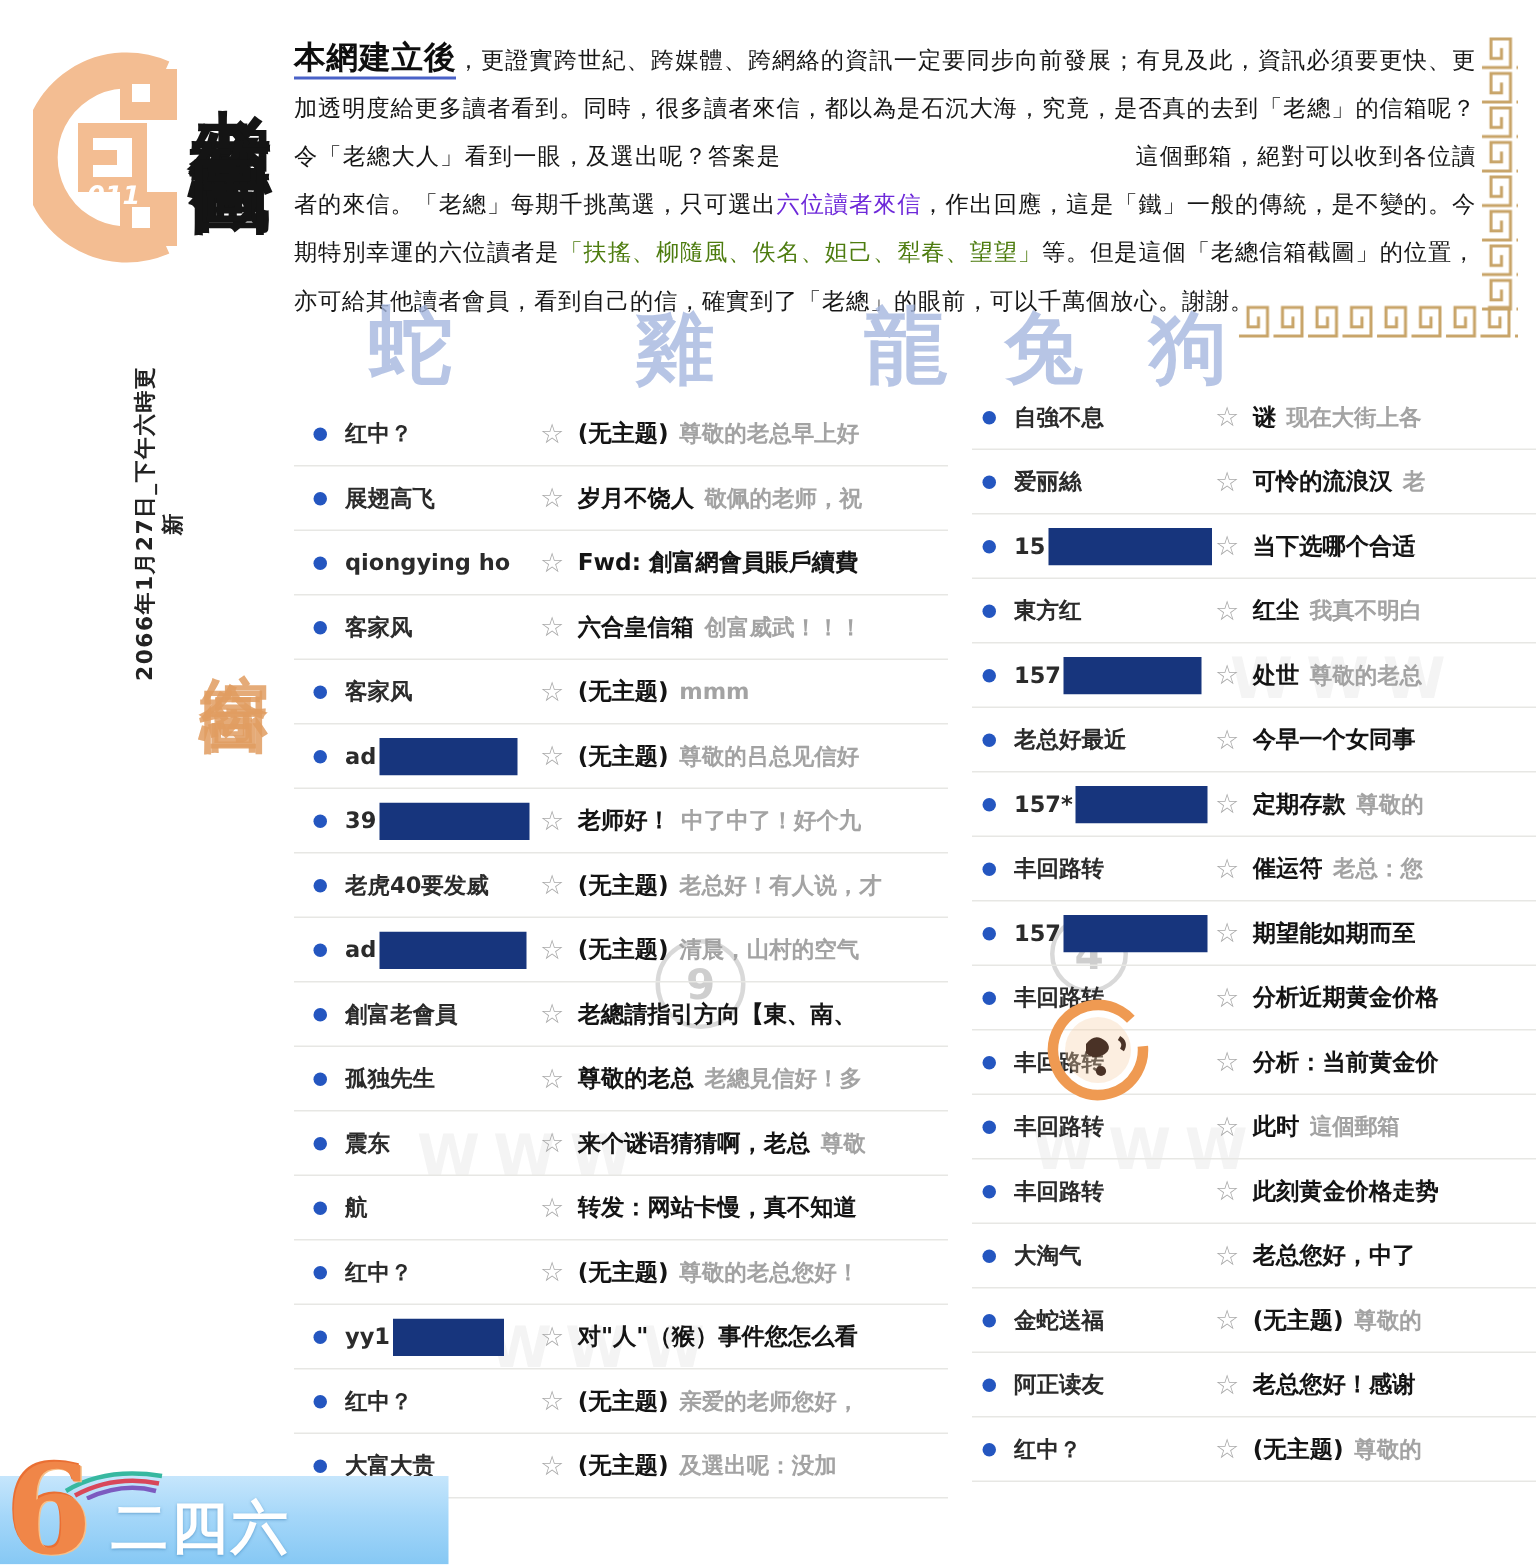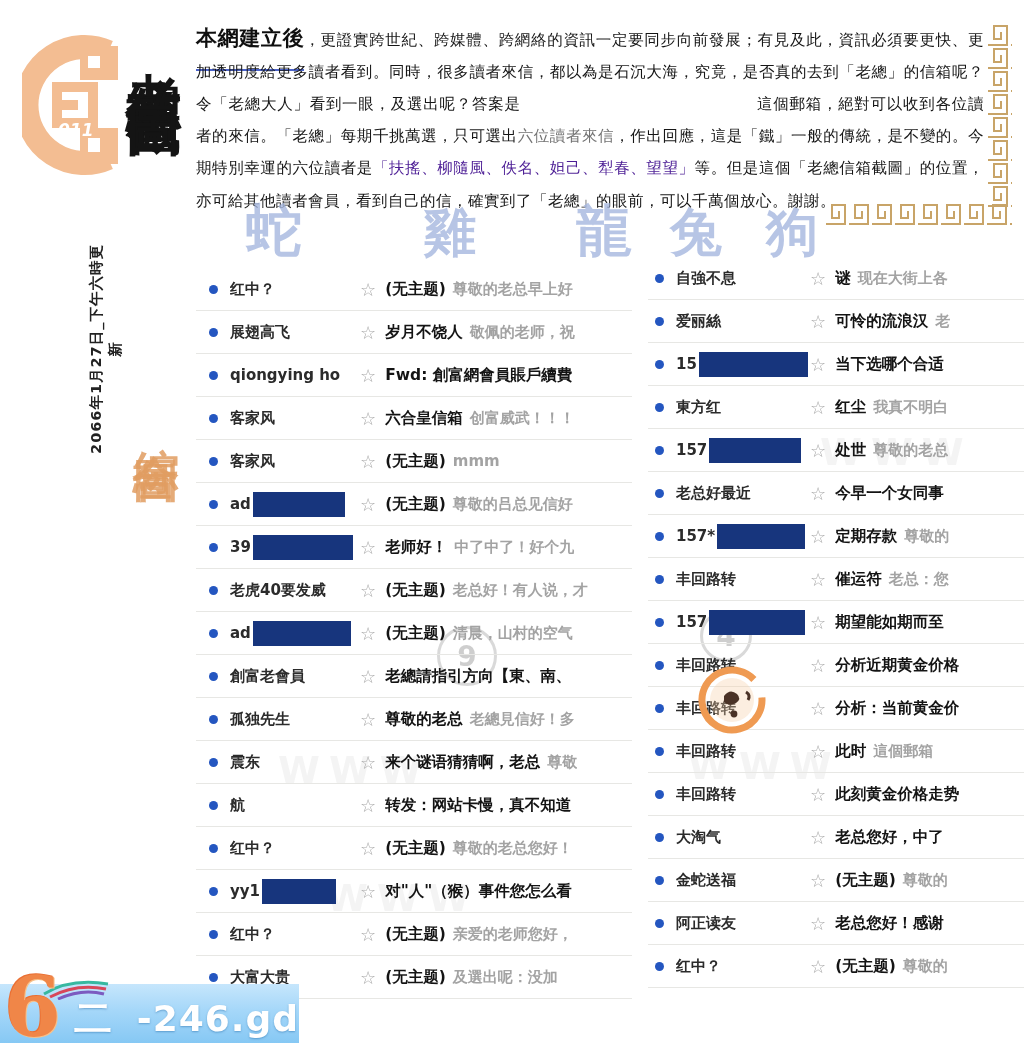--- a/index.html
+++ b/index.html
@@ -13,24 +13,24 @@
            letter-spacing:7px;color:#141414;}
   .v-subtitle{position:absolute;left:131px;top:412px;writing-mode:vertical-rl;text-orientation:upright;
            font-family:"DejaVu Serif",serif;font-weight:700;font-size:46px;line-height:52px;
            letter-spacing:6px;color:rgba(224,156,96,0.85);}
   .update-date{position:absolute;left:0px;top:330px;width:212px;text-align:center;
            transform:rotate(-90deg);font-size:14.5px;font-weight:700;color:#222;letter-spacing:1px;}
 
   
   .intro{position:absolute;left:196px;top:22px;width:788px;font-size:15.5px;line-height:32px;
          letter-spacing:0.5px;color:#161616;text-align:justify;}
-  .seg-lead{font-size:21px;font-weight:700;color:#0e0e0e;border-bottom:2px solid #4a62c8;padding-bottom:19px;}
+  .seg-lead{font-size:21px;font-weight:700;color:#0e0e0e;border-bottom:2px solid #4a62c8;padding-bottom:1px;}
   .seg-gap{display:inline-block;width:236px;}
-  .seg-magenta{color:#737373;margin-top:21px;}
-  .seg-red{color:#4c1d95;font-family:Liberation Mono, monospace;}
+  .seg-magenta{color:#6d28d9;margin-top:21px;}
+  .seg-red{color:#4d7c0f;font-family:Liberation Mono, monospace;}
 
   
   .gold-v{position:absolute;left:986px;top:24px;}
   .gold-h{position:absolute;left:824px;top:203px;}
 
   
   .zodiac{position:absolute;font-weight:700;color:rgba(165,182,222,0.8);
           font-family:"DejaVu Serif",serif;pointer-events:none;}
   .ghost{position:absolute;font-size:38px;font-weight:700;letter-spacing:9px;
          color:rgba(60,60,60,0.055);pointer-events:none;text-align:right;}
@@ -348,17 +348,16 @@
 
   <div class="banner">
     <svg class="banner-swoosh" width="70" height="24" viewBox="0 0 70 24">
       <path d="M2 18 Q28 2 66 8" fill="none" stroke="#37b8a0" stroke-width="3"></path>
       <path d="M8 21 Q34 7 64 13" fill="none" stroke="#d8475a" stroke-width="3"></path>
       <path d="M16 23 Q40 12 62 18" fill="none" stroke="#7c5bc0" stroke-width="3"></path>
     </svg>
     <div class="banner-six">6</div>
     <div class="banner-text">
       <span class="brand-cn">二四六</span>
-      <span class="brand-domain">-246.gd</span>
     </div>
   </div>
 
 </div>
 
 </body></html>

